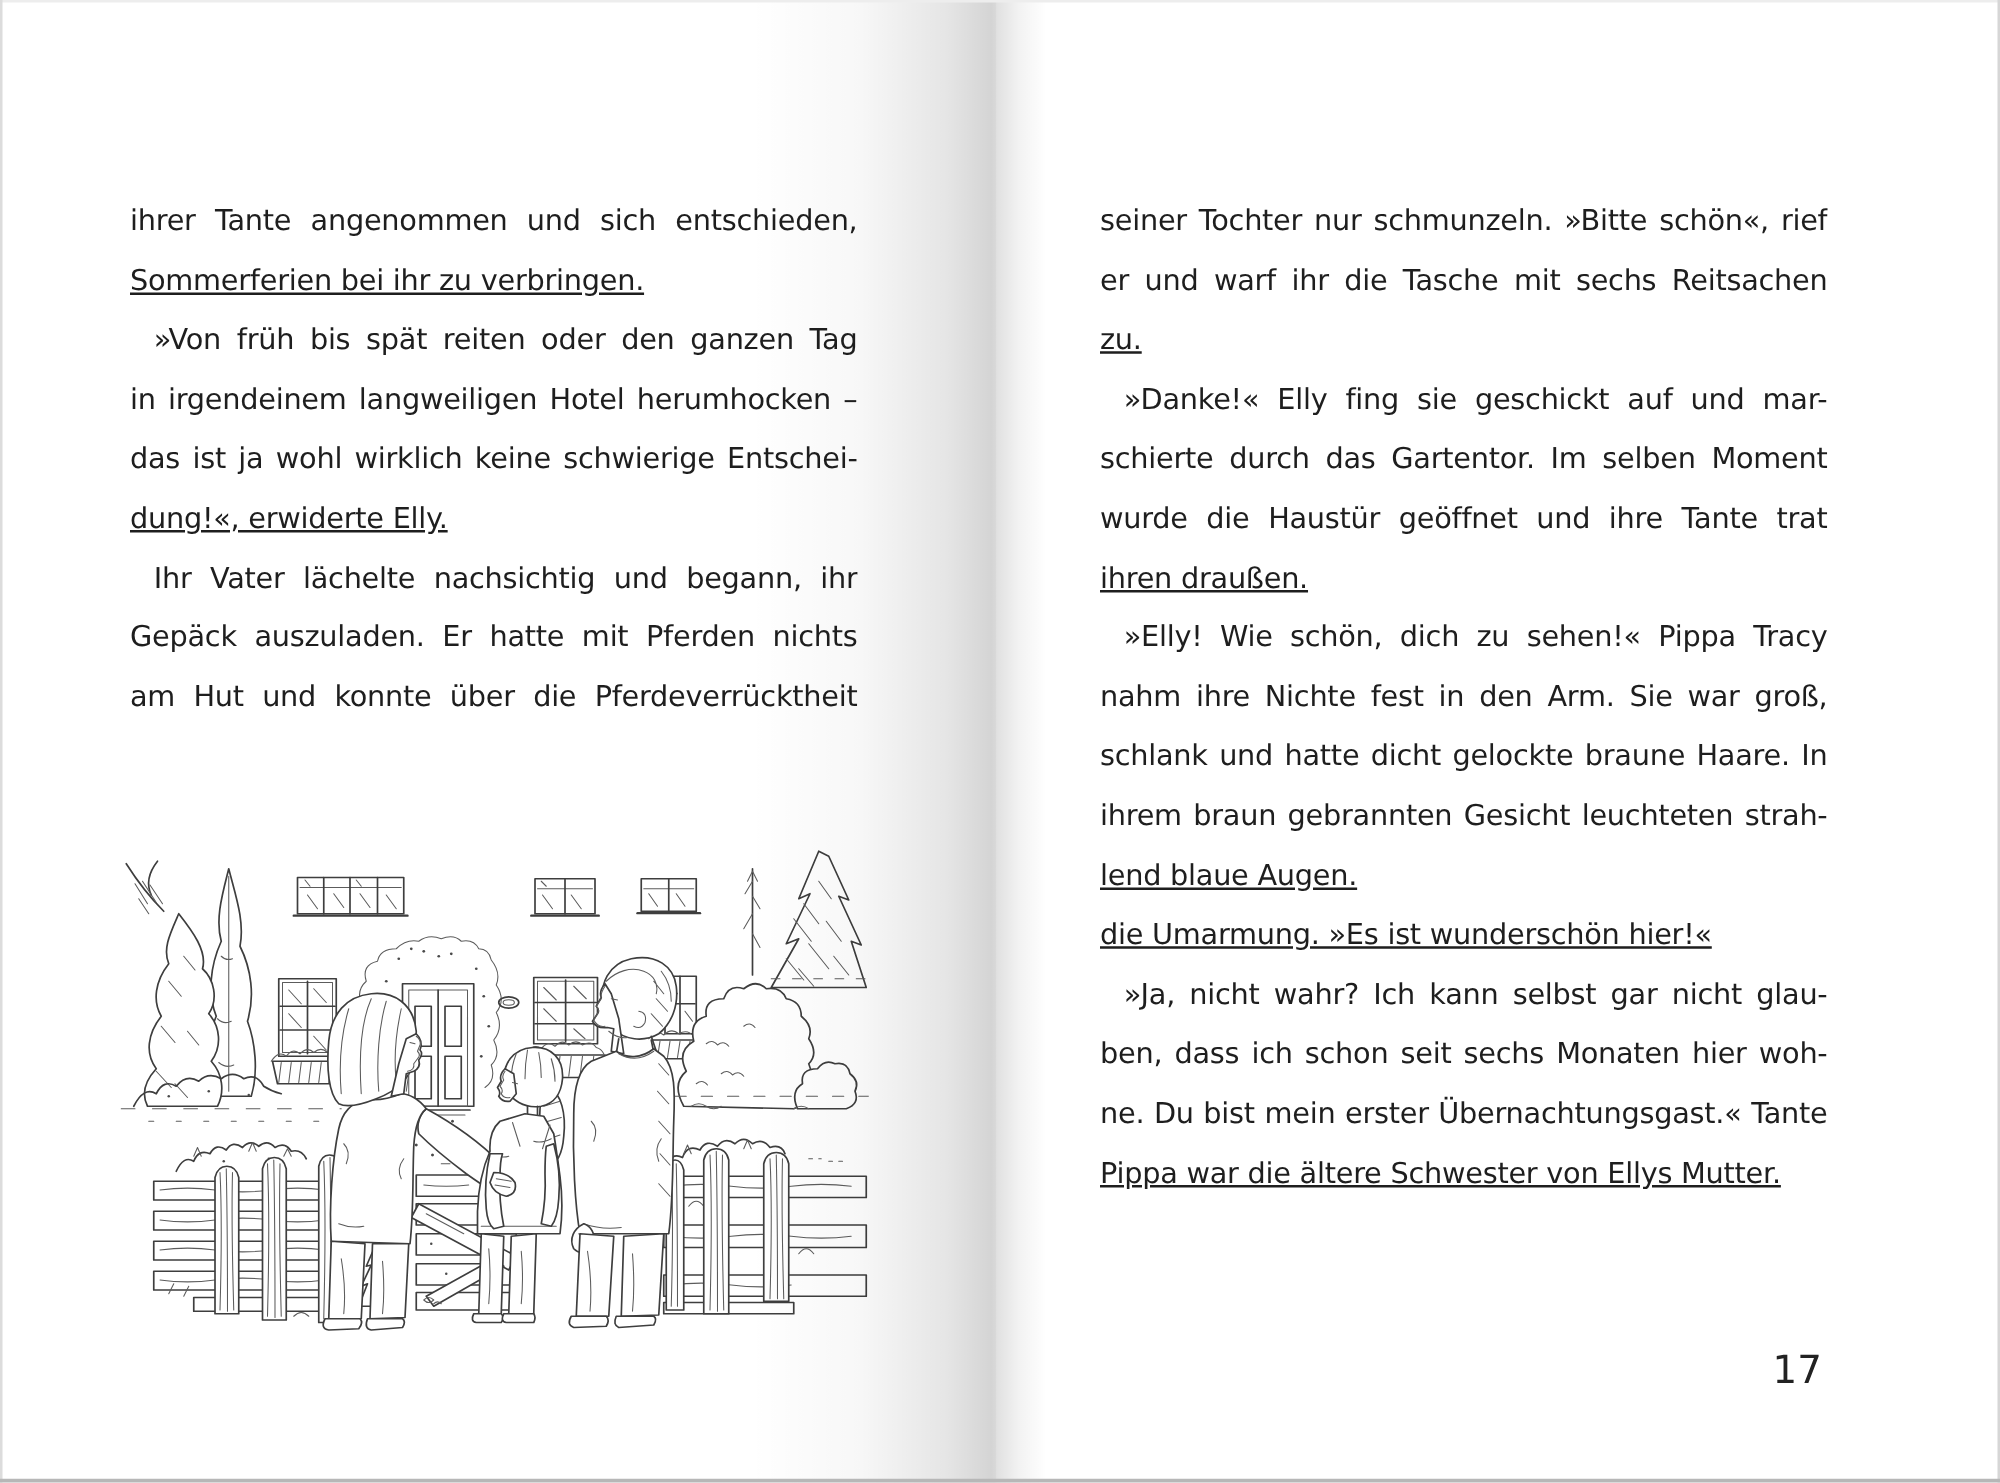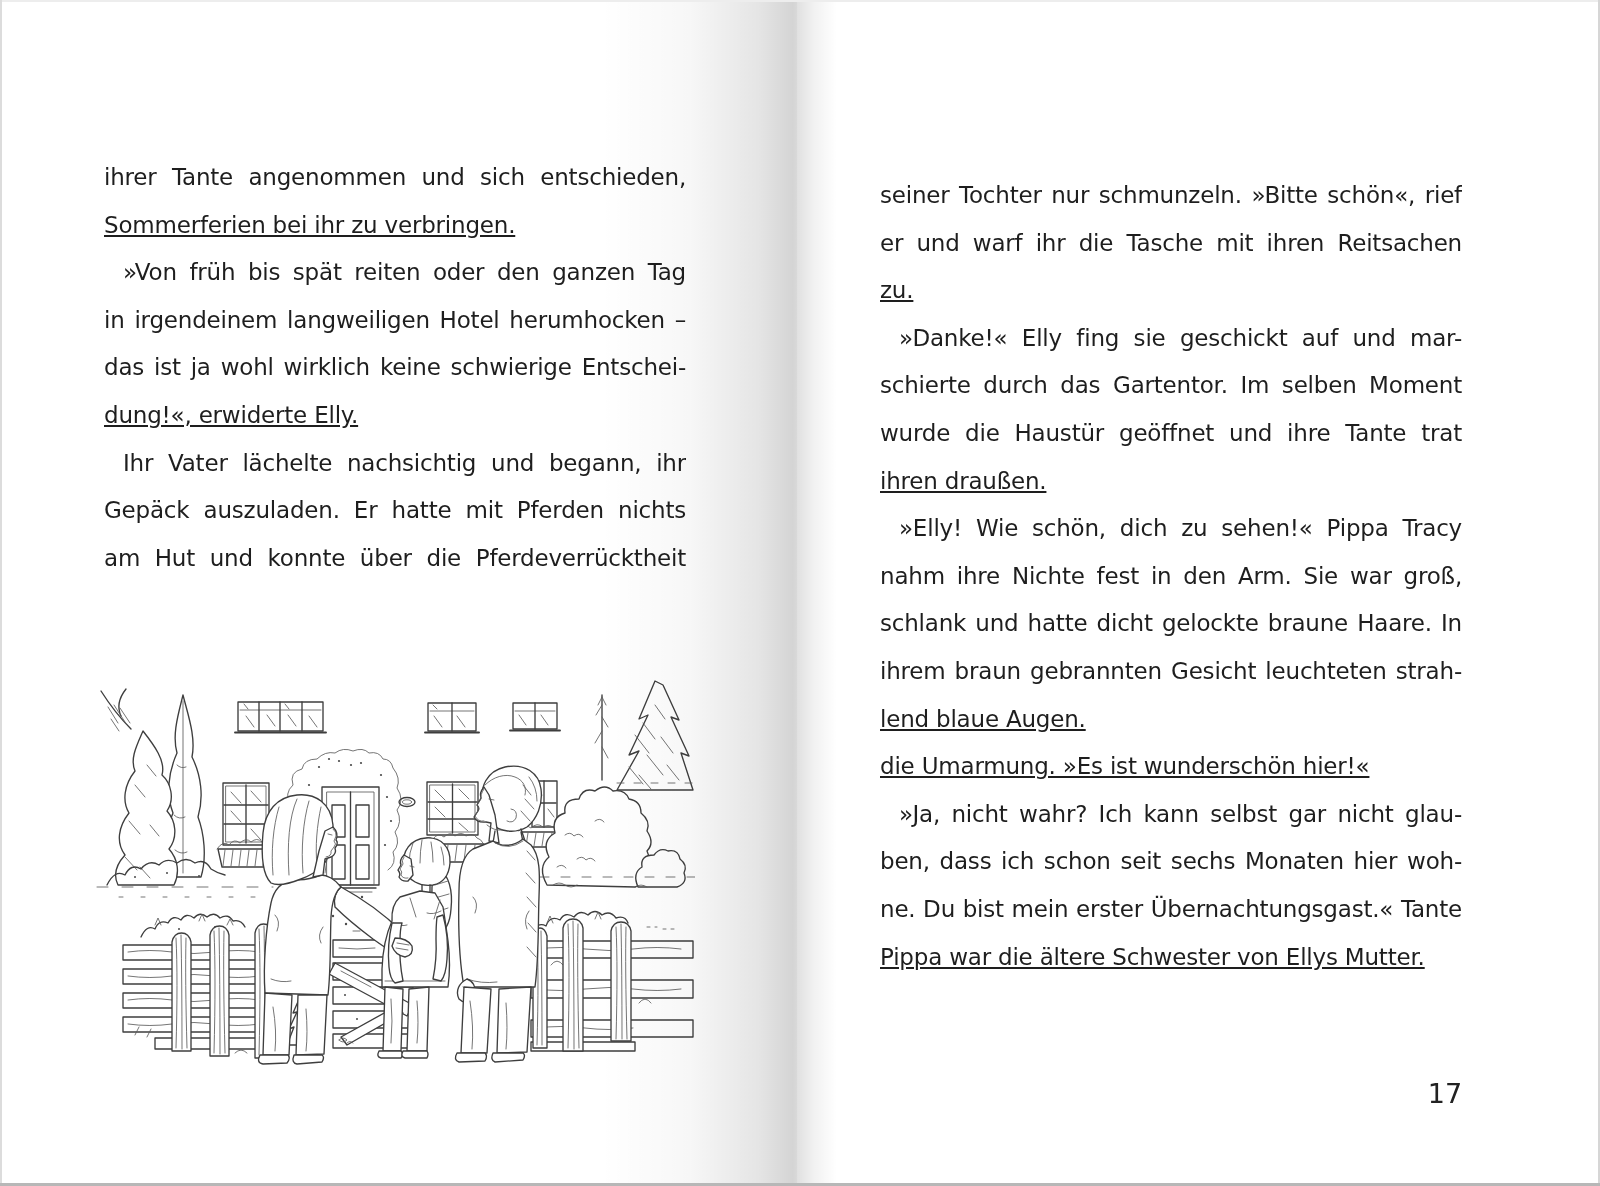--- a/index.html
+++ b/index.html
@@ -16,26 +16,26 @@
   .edge.bottom{left:0;bottom:0;width:1600px;height:3px;background:#b7b7b7;}
   
   .gutter-l{position:absolute;left:600px;top:0;width:197px;height:1186px;pointer-events:none;
     background:linear-gradient(to right, rgba(0,0,0,0) 0%, rgba(0,0,0,0.03) 45%, rgba(0,0,0,0.10) 80%, rgba(0,0,0,0.17) 98%, rgba(0,0,0,0.15) 100%);}
   .gutter-r{position:absolute;left:797px;top:0;width:40px;height:1186px;pointer-events:none;
     background:linear-gradient(to right, rgba(0,0,0,0.12) 0%, rgba(0,0,0,0.05) 45%, rgba(0,0,0,0) 100%);}
   
   .textblock{position:absolute;width:582px;font-size:23px;line-height:47.6px;
     letter-spacing:-0.2px;color:#1e1e1e;}
   .textblock.lp{left:104px;top:154px;}
-  .textblock.rp{left:880px;top:172px;}
+  .textblock.rp{left:880px;top:154px;}
   .line{height:47.6px;overflow:hidden;text-align:justify;text-align-last:justify;white-space:normal;}
   .line.end{text-align-last:left;text-decoration:underline;}
   .line.ind{text-indent:19px;}
-  .pagenum{position:absolute;left:1418px;top:1078px;width:54px;text-align:center;
-    font-size:27px;letter-spacing:0;color:#222;}
+  .pagenum{position:absolute;left:1418px;top:1078px;width:54px;text-align:left;
+    font-size:31px;letter-spacing:0;color:#222;}
   
   .illus{position:absolute;left:95px;top:635px;width:600px;height:450px;}
   .ln{stroke:#3e3e3e;fill:none;stroke-width:1.35;stroke-linecap:round;stroke-linejoin:round;}
   .fw{fill:#ffffff;}
   .thin{stroke:#5c5c5c;fill:none;stroke-width:0.85;stroke-linecap:round;stroke-linejoin:round;}
   .dark{stroke-width:1.9;}
   .dot{fill:#4a4a4a;stroke:none;}
 </style>
 </head>
 <body>
@@ -49,21 +49,21 @@
     <div class="line">in irgendeinem langweiligen Hotel herumhocken –</div>
     <div class="line">das ist ja wohl wirklich keine schwierige Entschei-</div>
     <div class="line end">dung!«, erwiderte Elly.</div>
     <div class="line ind">Ihr Vater lächelte nachsichtig und begann, ihr</div>
     <div class="line">Gepäck auszuladen. Er hatte mit Pferden nichts</div>
     <div class="line">am Hut und konnte über die Pferdeverrücktheit</div>
   </div>
 
   <div class="textblock rp">
     <div class="line">seiner Tochter nur schmunzeln. »Bitte schön«, rief</div>
-    <div class="line">er und warf ihr die Tasche mit ihren Reitsachen</div>
+    <div class="line">er und warf ihr die Tasche mit sechs Reitsachen</div>
     <div class="line end">zu.</div>
     <div class="line ind">»Danke!« Elly fing sie geschickt auf und mar-</div>
     <div class="line">schierte durch das Gartentor. Im selben Moment</div>
     <div class="line">wurde die Haustür geöffnet und ihre Tante trat</div>
     <div class="line end">ihren draußen.</div>
     <div class="line ind">»Elly! Wie schön, dich zu sehen!« Pippa Tracy</div>
     <div class="line">nahm ihre Nichte fest in den Arm. Sie war groß,</div>
     <div class="line">schlank und hatte dicht gelockte braune Haare. In</div>
     <div class="line">ihrem braun gebrannten Gesicht leuchteten strah-</div>
     <div class="line end">lend blaue Augen.</div>

